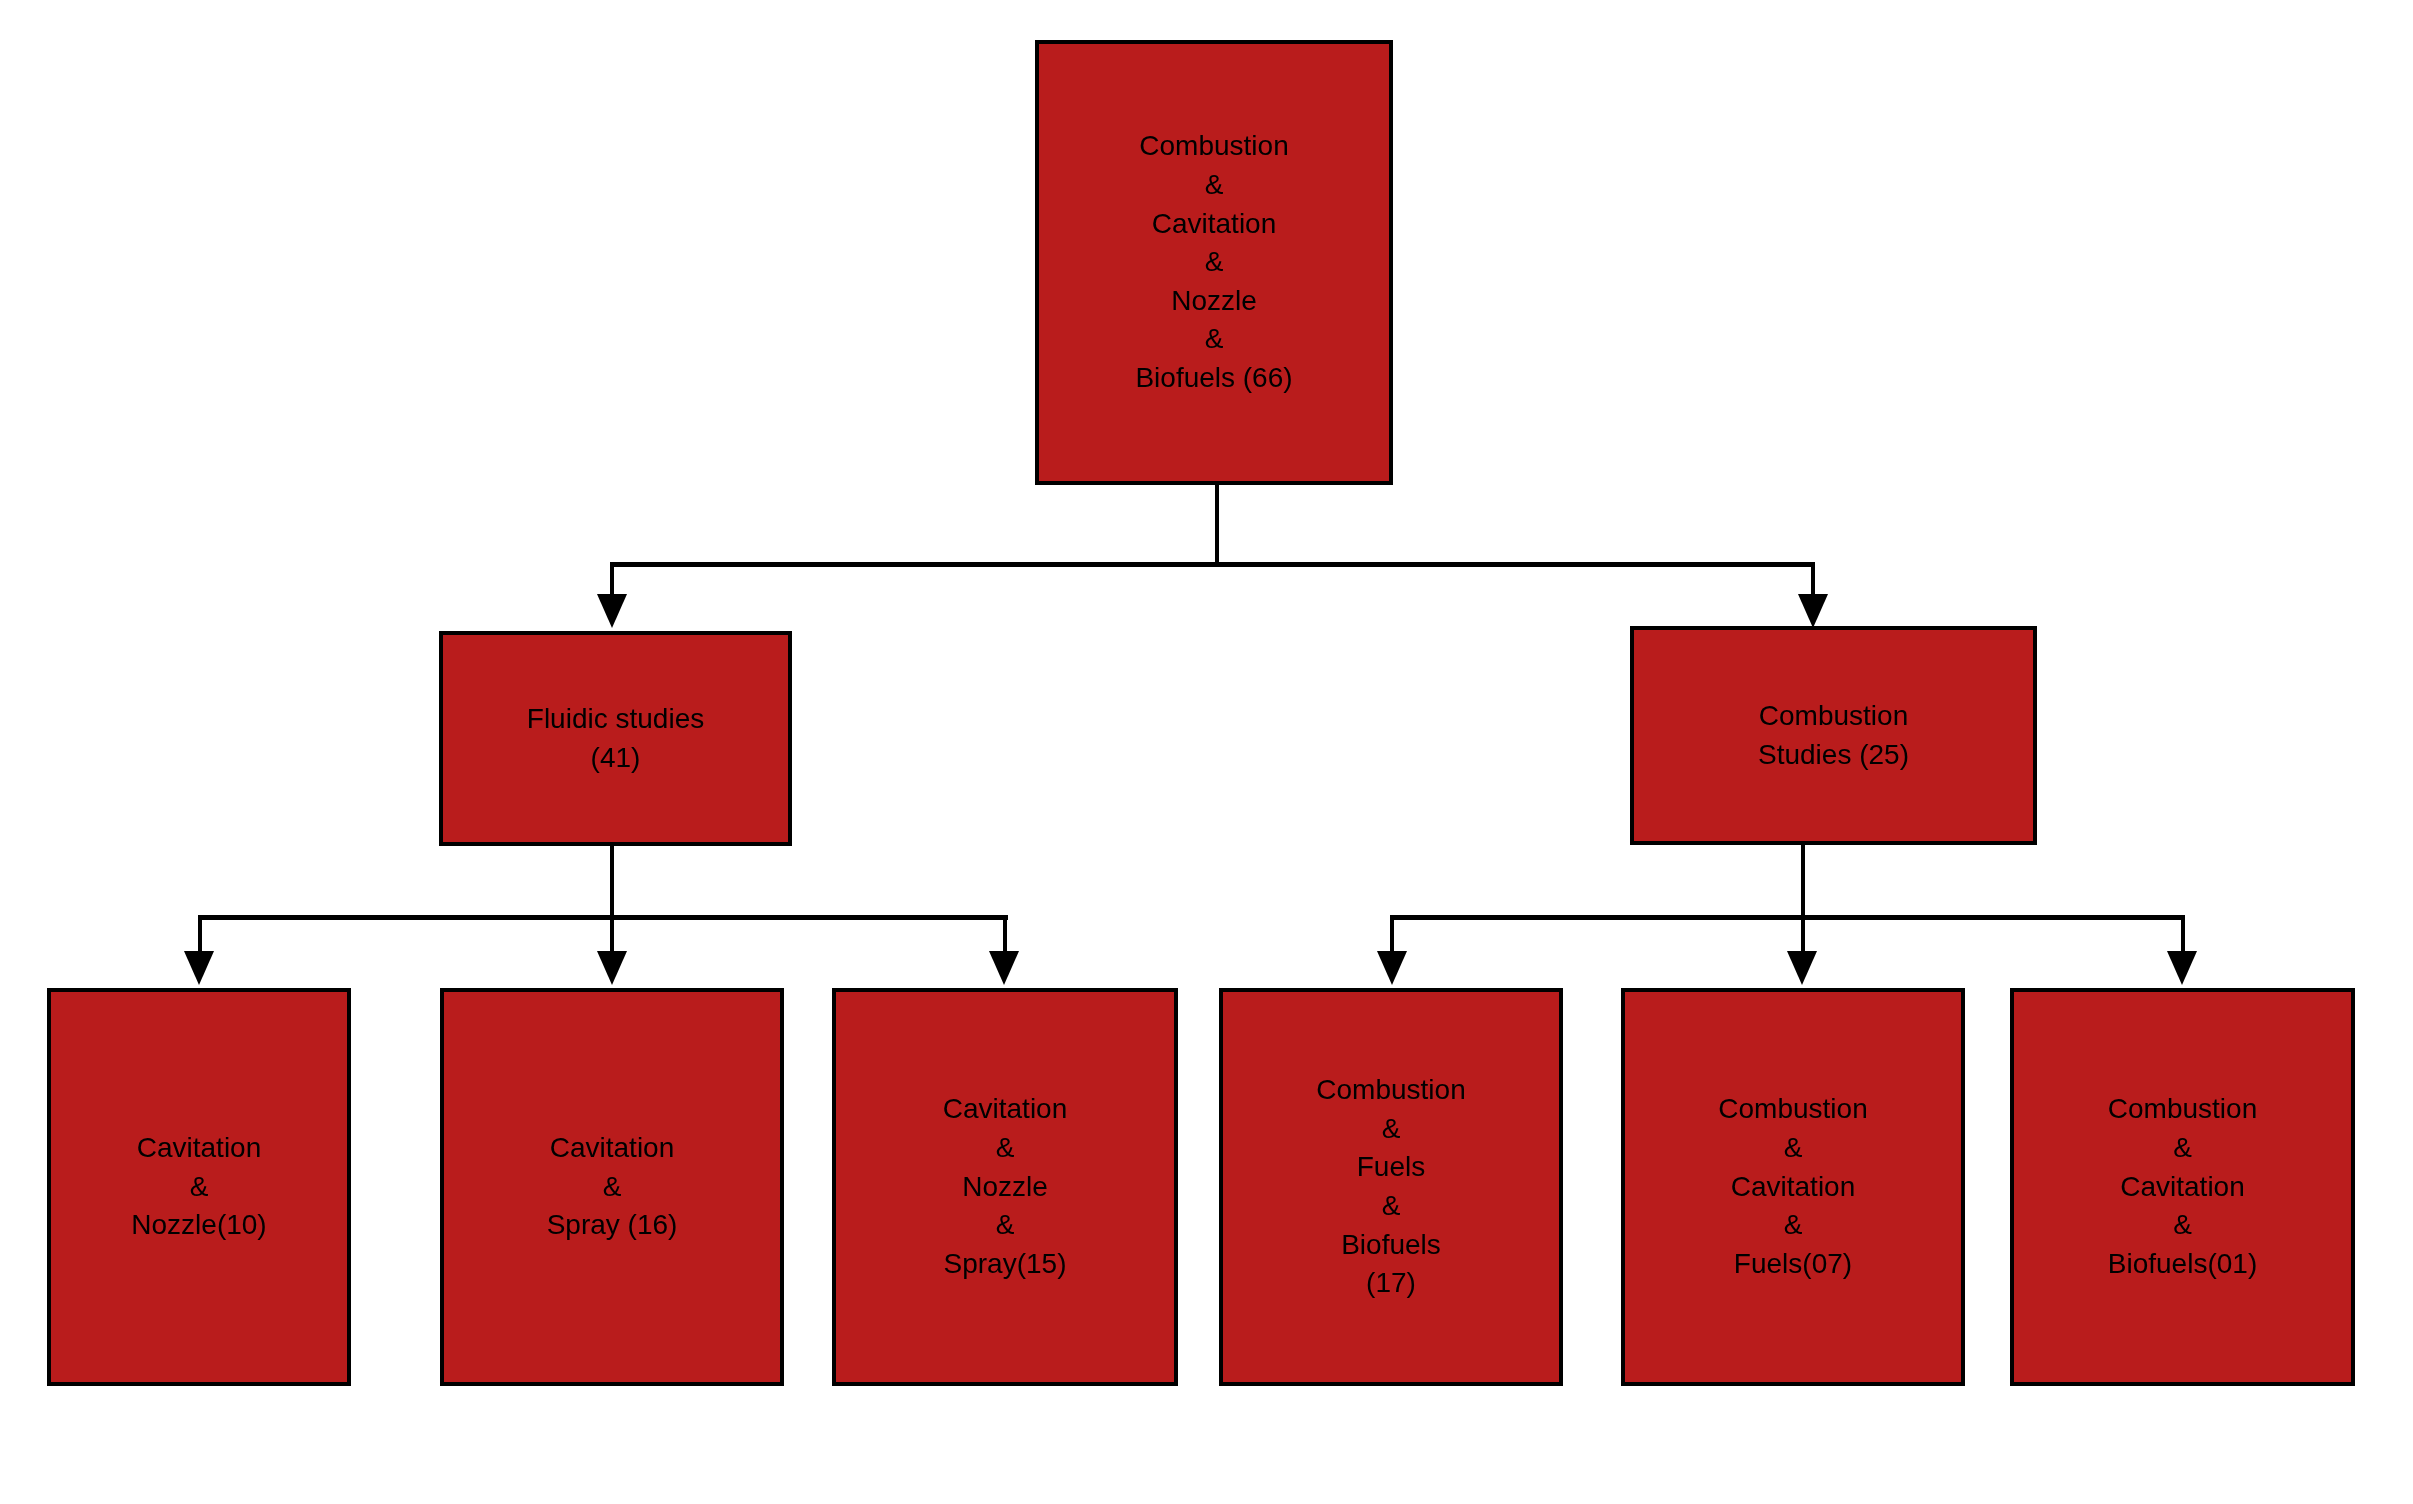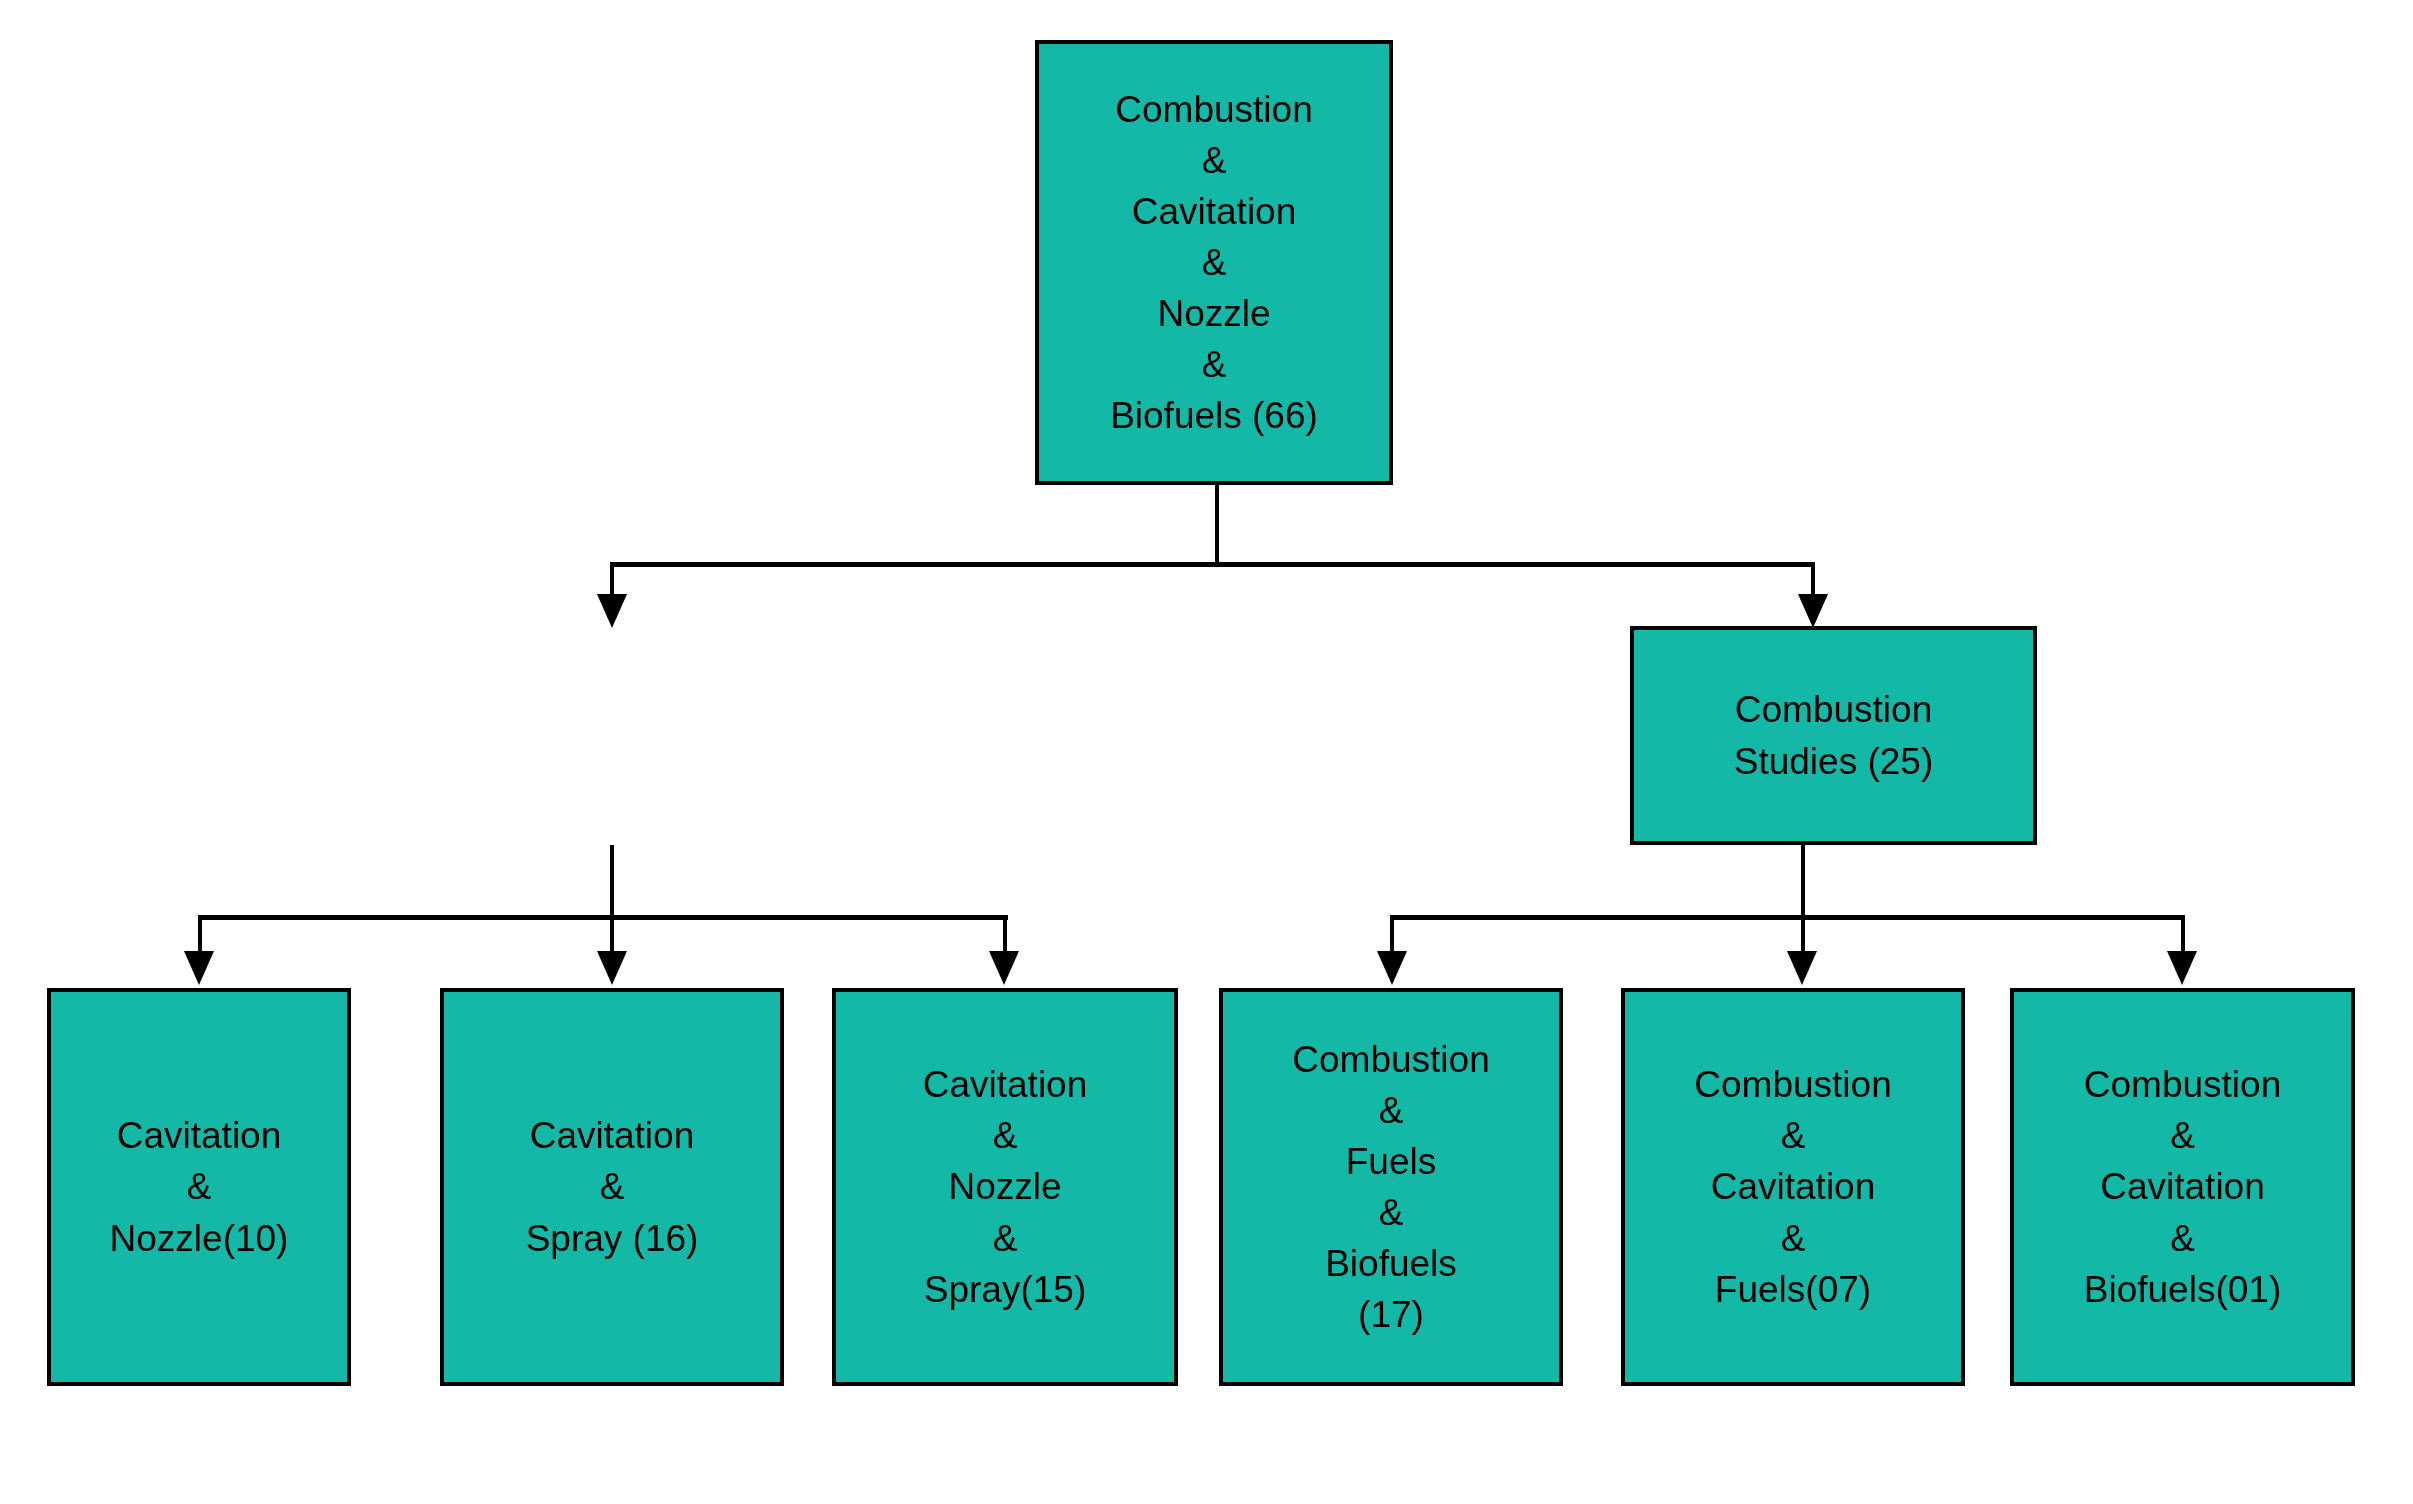--- a/index.html
+++ b/index.html
@@ -12,27 +12,27 @@
     width: 2413px;
     height: 1505px;
     background: #ffffff;
     font-family: "Liberation Sans", "DejaVu Sans", sans-serif;
     color: #000000;
   }
   .node {
     position: absolute;
     box-sizing: border-box;
     border: 4.5px solid #000000;
-    background: #14b8a6;
+    background: #b91c1c;
     display: flex;
     align-items: center;
     justify-content: center;
     text-align: center;
     white-space: pre-line;
-    font-size: 37px;
+    font-size: 28px;
     line-height: 1.38;
     color: #000000;
   }
   .seg {
     position: absolute;
     background: #000000;
   }
   .arrow-down {
     position: absolute;
     width: 0;
@@ -58,20 +58,22 @@
   <div class="seg" style="left:1215px; top:485px; width:3.6px; height:81px;"></div>
 
   <div class="seg" style="left:610px; top:562px; width:1205px; height:4.5px;"></div>
 
   <div class="seg" style="left:610px; top:562px; width:3.6px; height:36px;"></div>
   <div class="arrow-down" style="left:597px; top:594px;"></div>
 
   <div class="seg" style="left:1811px; top:562px; width:3.6px; height:36px;"></div>
   <div class="arrow-down" style="left:1798px; top:594px;"></div>
 
+  <div class="node" style="left:439px; top:631px; width:353px; height:215px;">Fluidic studies
+(41)</div>
   <div class="node" style="left:1630px; top:626px; width:407px; height:219px;">Combustion
 Studies (25)</div>
 
   <div class="seg" style="left:610px; top:845px; width:3.6px; height:73px;"></div>
   <div class="seg" style="left:198px; top:915px; width:810px; height:4.5px;"></div>
   <div class="seg" style="left:198px; top:915px; width:3.6px; height:39px;"></div>
   <div class="arrow-down" style="left:184px; top:951px;"></div>
   <div class="seg" style="left:610px; top:915px; width:3.6px; height:39px;"></div>
   <div class="arrow-down" style="left:597px; top:951px;"></div>
   <div class="seg" style="left:1003px; top:915px; width:3.6px; height:39px;"></div>

